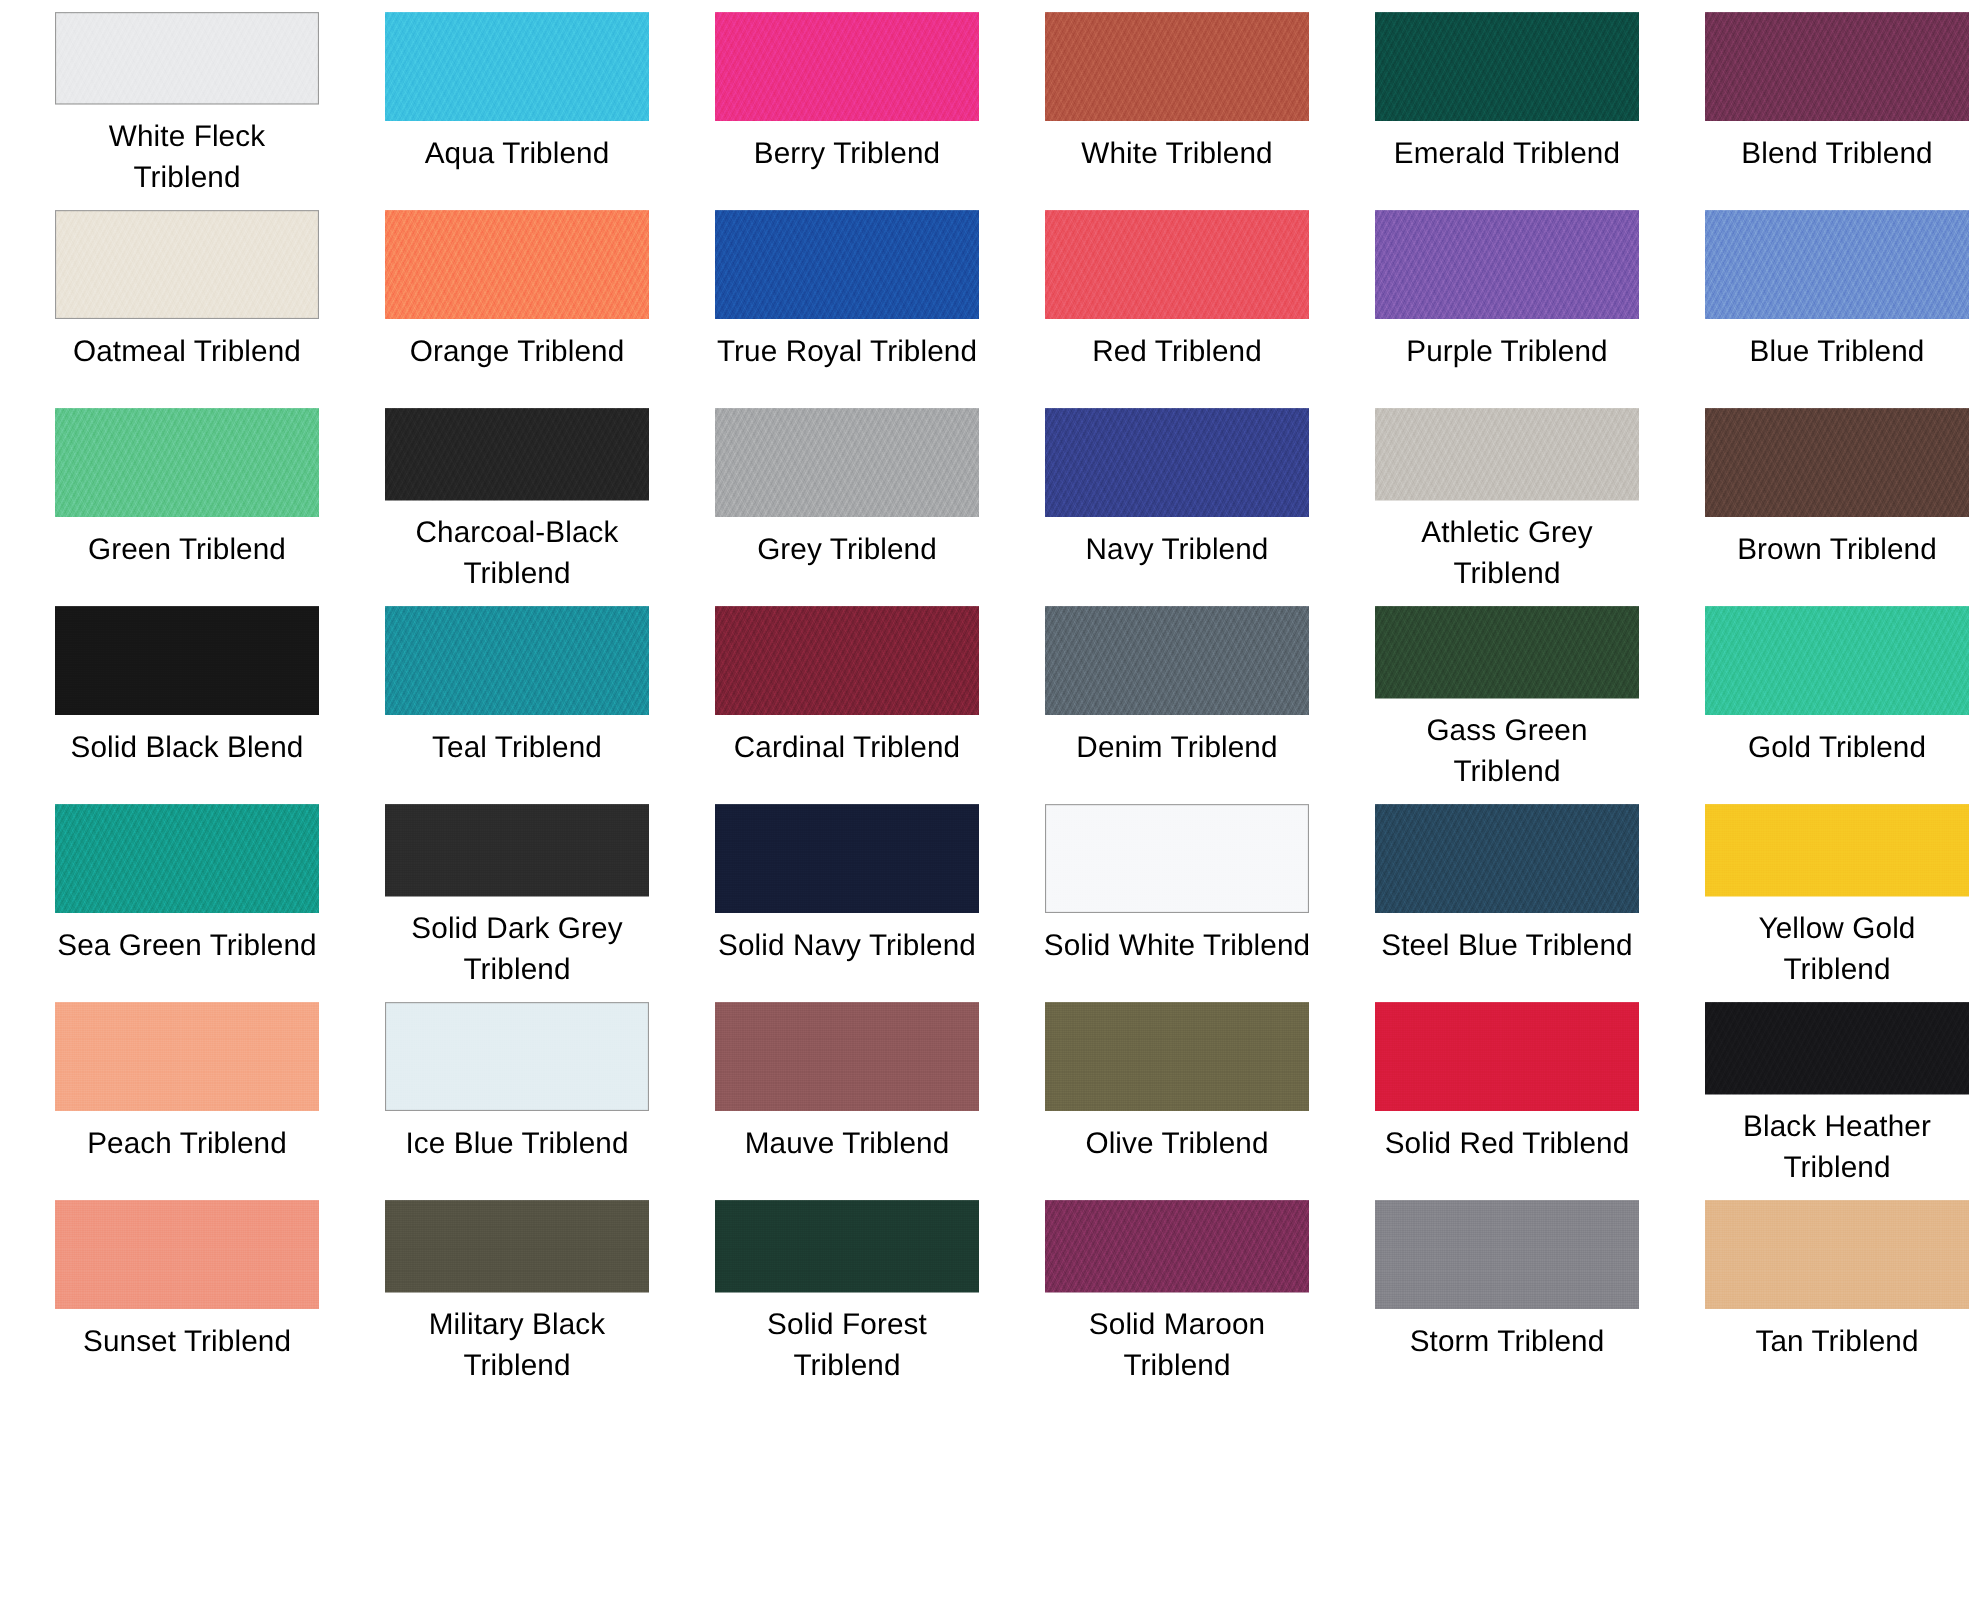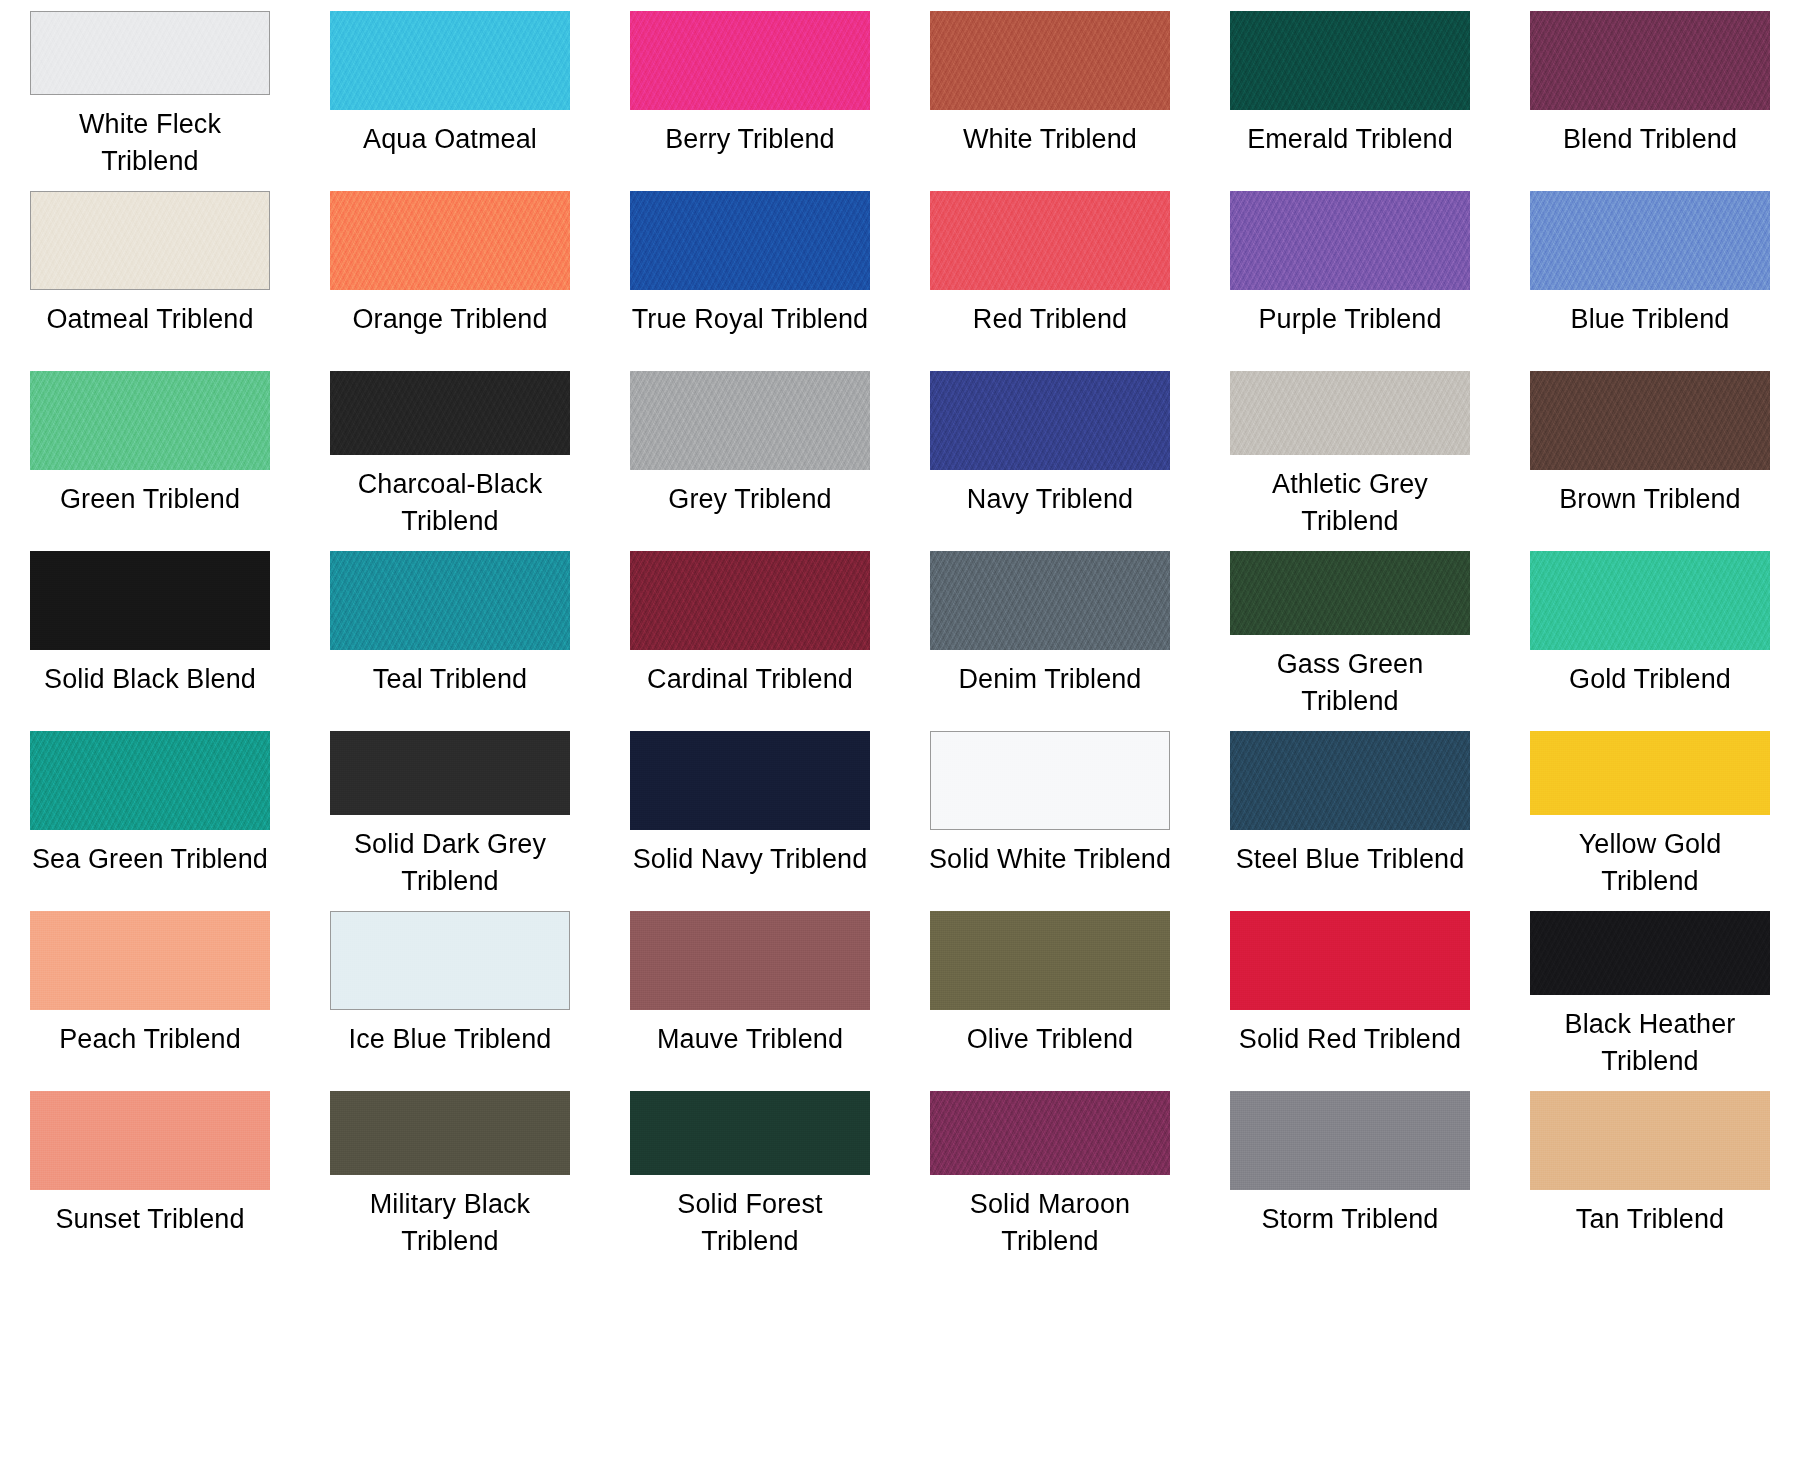--- a/index.html
+++ b/index.html
@@ -15,20 +15,21 @@
     color: #000000;
     overflow: hidden;
   }
 
   #swatch-grid {
     width: 1716px;
     display: grid;
     grid-template-columns: repeat(6, 300px);
     grid-template-rows: repeat(7, 180px);
     box-sizing: border-box;
+    padding-left: 20px;
   }
 
   .swatch-cell {
     position: relative;
     width: 300px;
     height: 180px;
     box-sizing: border-box;
     display: flex;
     flex-direction: column;
     align-items: center;
@@ -114,21 +115,21 @@
 <body>
 
 <div id="swatch-grid">
     <div class="swatch-cell">
       <div class="swatch-chip heather bordered" style="background-color: rgb(233, 234, 236);"></div>
       <div class="swatch-label">White Fleck
 Triblend</div>
     </div>
     <div class="swatch-cell">
       <div class="swatch-chip heather" style="background-color: rgb(61, 193, 224);"></div>
-      <div class="swatch-label">Aqua Oatmeal</div>
+      <div class="swatch-label">Aqua Triblend</div>
     </div>
     <div class="swatch-cell">
       <div class="swatch-chip heather" style="background-color: rgb(236, 49, 137);"></div>
       <div class="swatch-label">Berry Triblend</div>
     </div>
     <div class="swatch-cell">
       <div class="swatch-chip heather" style="background-color: rgb(179, 85, 67);"></div>
       <div class="swatch-label">White Triblend</div>
     </div>
     <div class="swatch-cell">

